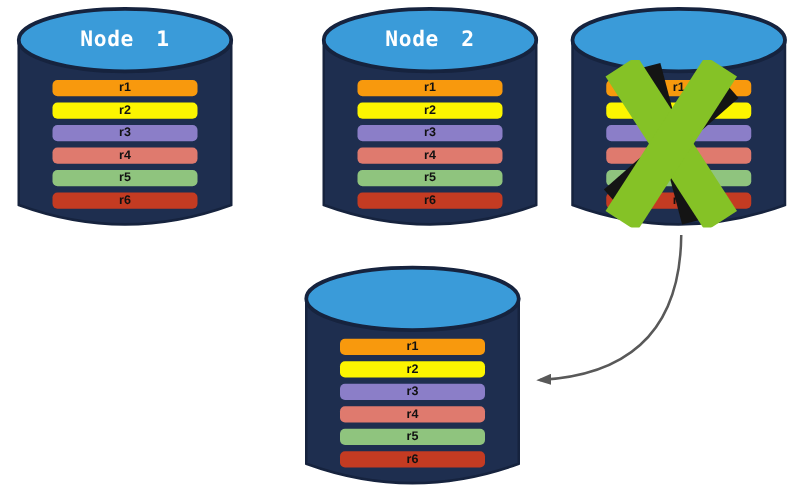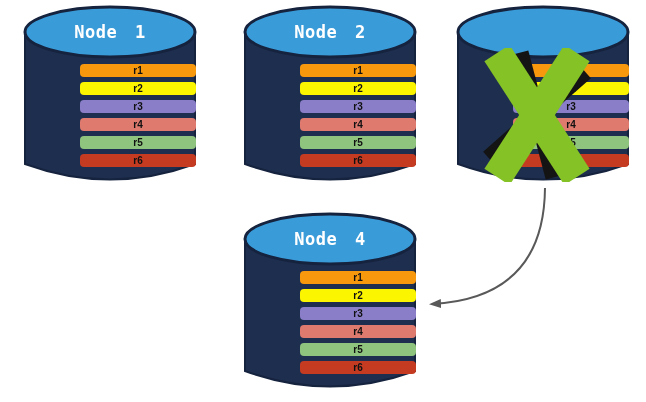--- a/index.html
+++ b/index.html
@@ -1,39 +1,38 @@
 <!DOCTYPE html>
 <html style="--cyl-top: #3A9BD9; --cyl-body: #1E2E4F; --cyl-outline: #16233E; --title-color: #FFFFFF; --row-text: #111111;"><head>
 <meta charset="utf-8">
 <style>
   html,body{margin:0;padding:0;background:#fff;}
   #canvas{
     position:relative;width:646px;height:402px;background:#fff;overflow:hidden;
     font-family:"Liberation Sans",sans-serif;
   }
   .node{position:absolute;width:176px;height:196px;}
-  .node-pos-0{left:22px;top:4px;}
-  .node-pos-1{left:242px;top:4px;}
+  .node-pos-0{left:12px;top:4px;}
+  .node-pos-1{left:256px;top:4px;}
   .node-pos-2{left:455px;top:4px;}
   .node-pos-3{left:242px;top:211px;}
   .cyl{position:absolute;left:0;top:0;width:176px;height:196px;}
   .cyl-body{fill:var(--cyl-body,#1E2E4F);stroke:var(--cyl-outline,#16233E);stroke-width:2;}
   .cyl-top{fill:var(--cyl-top,#3A9BD9);stroke:var(--cyl-outline,#16233E);stroke-width:3;}
   .node-title{
     position:absolute;left:0;top:14px;width:100%;height:28px;line-height:28px;
     text-align:center;color:var(--title-color,#fff);
     font-family:"DejaVu Sans Mono",monospace;font-weight:bold;font-size:17px;
     letter-spacing:0.5px;word-spacing:7px;
   }
   .rows{position:absolute;left:0;top:0;width:100%;height:100%;}
   .row{
     position:absolute;left:30px;width:116px;height:13px;border-radius:4px;
     text-align:center;line-height:13px;font-size:10px;font-weight:bold;
     color:var(--row-text,#111);
-    margin-left:28px;
   }
   .x-mark{position:absolute;left:28px;top:44px;width:108px;height:134px;z-index:5;}
   #arrow-svg{position:absolute;left:0;top:0;width:646px;height:402px;z-index:4;pointer-events:none;}
 </style>
 </head>
 <body>
 
 <div id="canvas" style="background: rgb(255, 255, 255);">
   <svg id="arrow-svg" viewBox="0 0 646 402" xmlns="http://www.w3.org/2000/svg">
     <defs>
@@ -97,21 +96,20 @@
         <line x1="14" y1="5" x2="94" y2="129" stroke-width="30" stroke="#85C226"></line>
         <line x1="94" y1="5" x2="14" y2="129" stroke-width="30" stroke="#85C226"></line>
       </g>
     </svg>
   </div>
     <div class="node node-pos-3">
     <svg class="cyl" viewBox="0 0 176 196" xmlns="http://www.w3.org/2000/svg">
       <path class="cyl-body" d="M3,28 L3,160 Q88,191 173,160 L173,28 Z"></path>
       <ellipse class="cyl-top" cx="88" cy="28" rx="85" ry="25"></ellipse>
     </svg>
-    <div class="node-title">Node 4</div>
     <div class="rows">
         <div class="row" style="background: rgb(248, 153, 13); top: 60px;"><span>r1</span></div>
         <div class="row" style="background: rgb(252, 245, 0); top: 78px;"><span>r2</span></div>
         <div class="row" style="background: rgb(139, 126, 200); top: 96px;"><span>r3</span></div>
         <div class="row" style="background: rgb(223, 122, 110); top: 114px;"><span>r4</span></div>
         <div class="row" style="background: rgb(143, 196, 126); top: 132px;"><span>r5</span></div>
         <div class="row" style="background: rgb(196, 59, 34); top: 150px;"><span>r6</span></div>
       </div>
 
   </div>

